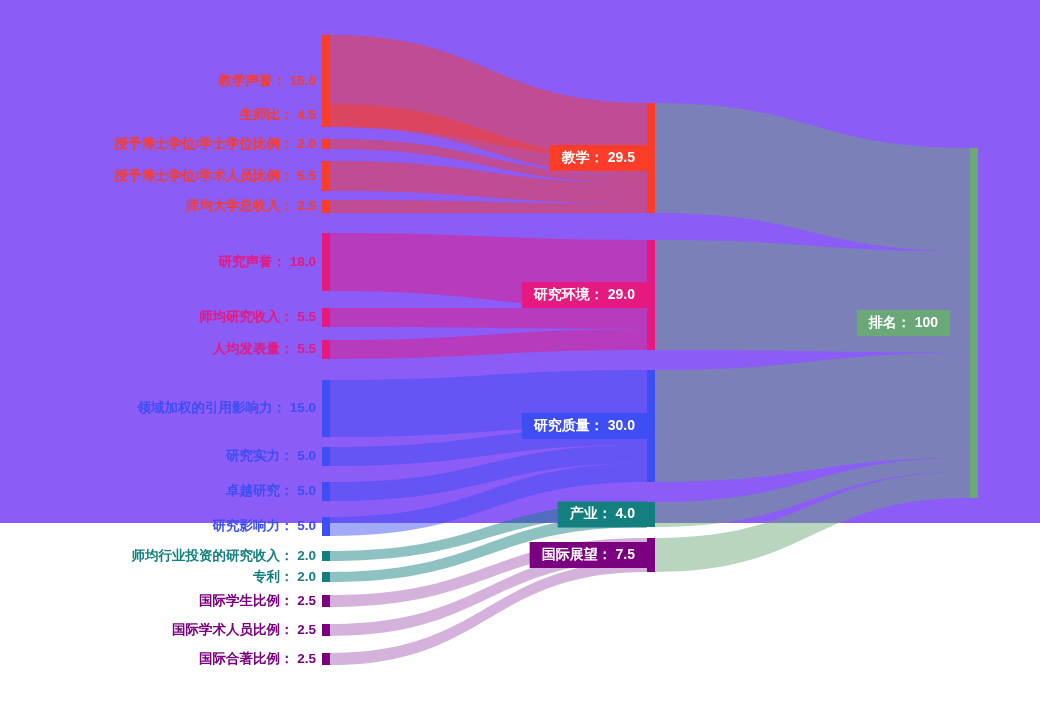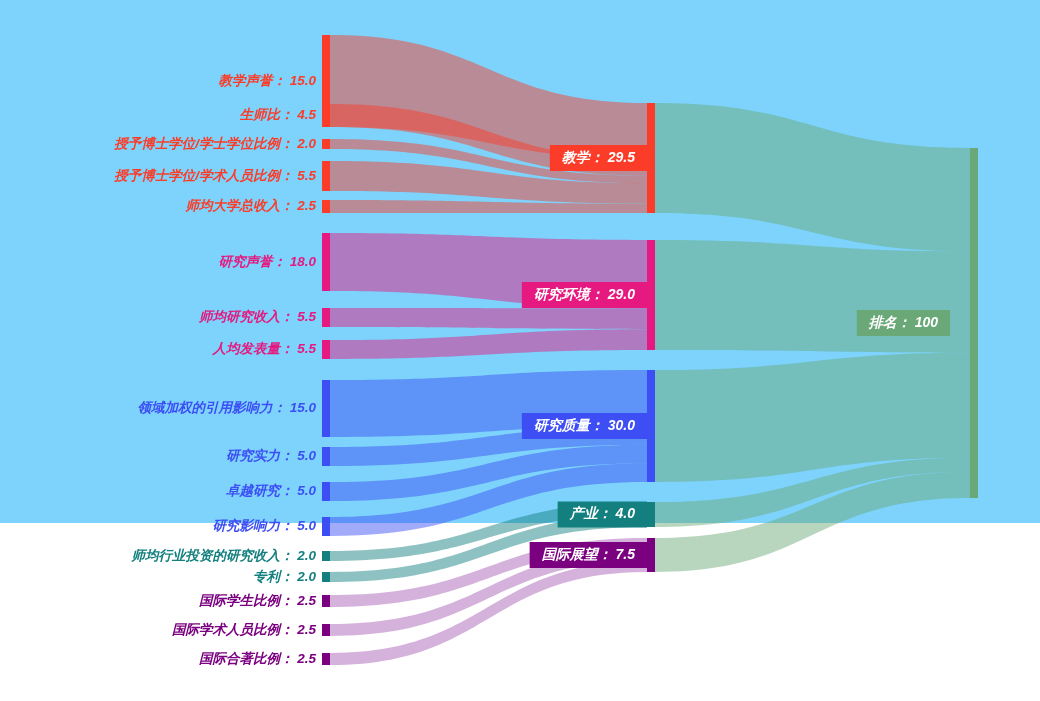--- a/index.html
+++ b/index.html
@@ -1,18 +1,18 @@
 <!DOCTYPE html>
 <html><head>
 <meta charset="utf-8">
 <style>
   html,body{margin:0;padding:0;background:#ffffff;}
   body{width:1040px;height:701px;overflow:hidden;
        font-family:"Liberation Sans","DejaVu Sans",sans-serif;}
-  #stage{position:relative;width:1040px;height:523px;background:#7dd3fc;font-style:italic;}
+  #stage{position:relative;width:1040px;height:523px;background:#8b5cf6;}
   svg{display:block;position:absolute;left:0;top:0;}
   .node-label{font-size:13.5px;font-weight:bold;dominant-baseline:middle;}
   .node-label-left{text-anchor:end;}
   .node-label-mid{text-anchor:start;font-size:14px;fill:#ffffff;}
   .link{fill-opacity:0.48;stroke:none;}
 </style>
 </head>
 <body>
 
 <div id="stage">

